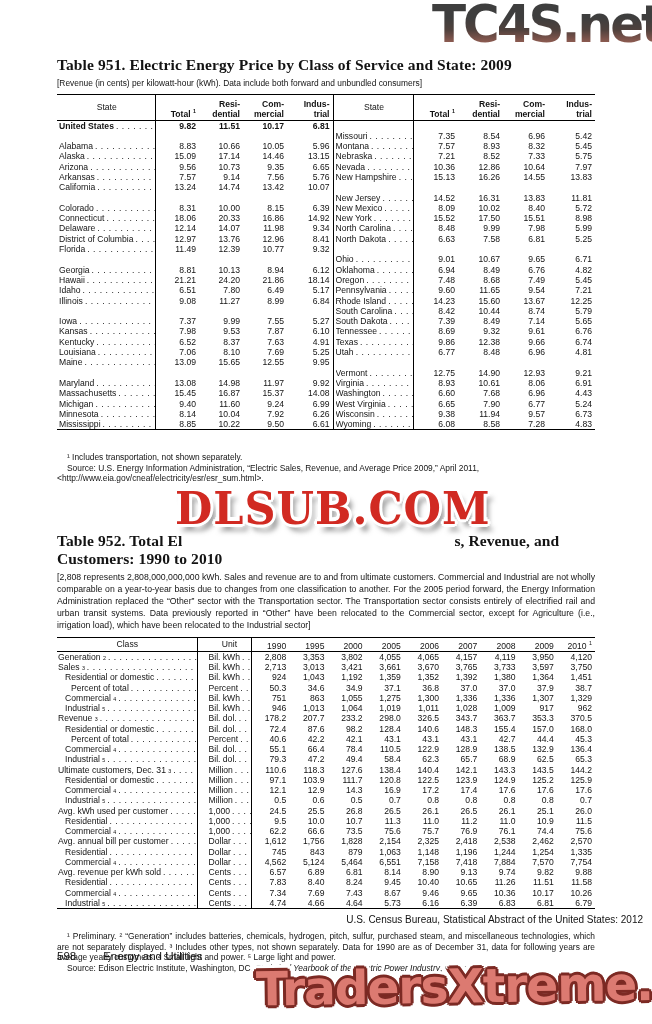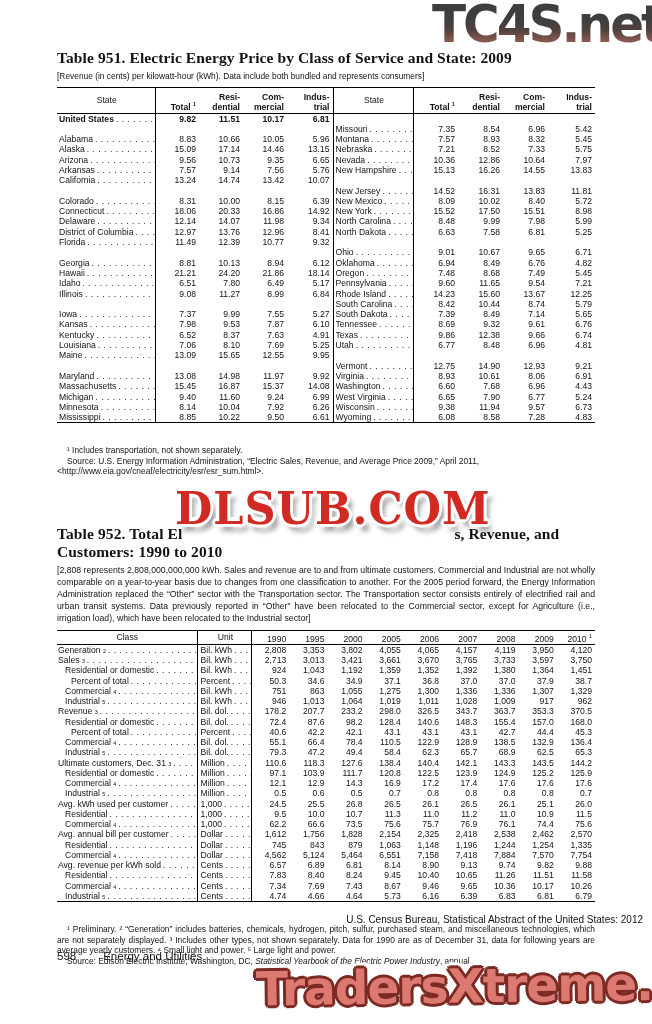--- a/index.html
+++ b/index.html
@@ -1,18 +1,18 @@
 <!DOCTYPE html>
 <html><head>
 <meta charset="utf-8">
 <style>
   html,body{margin:0;padding:0;background:#888;}
   .page{position:relative;width:652px;height:1024px;margin:0 auto;background:#ffffff;
         overflow:hidden;font-family:"Liberation Sans",sans-serif;color:#131313;}
-  .content{position:absolute;left:57px;top:5px;width:538px;z-index:2;}
+  .content{position:absolute;left:57px;top:12px;width:538px;z-index:2;}
 
   
   .title{font-family:"Liberation Serif",serif;font-weight:bold;font-size:15.5px;
          line-height:17.5px;margin:0;white-space:nowrap;letter-spacing:0.1px;}
   #t951-title{margin-top:44px;}
   .bracket{font-size:8.4px;line-height:10px;margin-top:4px;}
   .bracket2{font-size:8.7px;line-height:11.9px;margin-top:5px;text-align:justify;}
   .fn{font-size:8.4px;line-height:10px;margin-top:22px;padding-left:10px;}
   .fnp{padding-left:0;text-indent:10px;text-align:justify;line-height:10.4px;}
   .src{font-size:8.4px;line-height:10px;padding-left:10px;margin-top:1px;}
@@ -41,21 +41,21 @@
   .t951 .middiv{border-right:1px solid #000;}
   .t951 .hstate{text-align:center;vertical-align:middle;}
   .t951 .hnum{text-align:right;padding-right:3px;vertical-align:bottom;font-weight:bold;}
 
   
   .t952{margin-top:5px;font-size:8.6px;}
   .t952 td,.t952 th{line-height:10.25px;vertical-align:bottom;}
   .t952 thead th{border-top:1.5px solid #000;border-bottom:1px solid #000;height:13px;}
   .t952 tbody tr:last-child td{border-bottom:1.5px solid #000;}
   .t952 .cls{border-right:1px solid #000;padding-left:1px;}
-  .t952 .unit{border-right:1.5px solid #000;padding-left:3px;}
+  .t952 .unit{border-right:1.5px solid #000;padding-left:11px;}
   .t952 .hcls,.t952 .hunit{text-align:center;vertical-align:middle;}
   .t952 .i1 .cellflex{padding-left:7px;}
   .t952 .i2 .cellflex{padding-left:13px;}
 
   
   .pgfoot{position:absolute;left:57px;top:950px;font-size:11.5px;z-index:2;}
   .pgnum{margin-right:27px;}
   .census{position:absolute;right:9px;top:914px;font-size:10px;z-index:2;}
 
   
@@ -81,21 +81,21 @@
 
 <div class="page">
 
   <div class="wm wm-top">TC4S.net</div>
   <div class="wm wm-mid">DLSUB.COM</div>
   <div class="wm wm-bottom">TradersXtreme.com</div>
 
   <div class="content">
 
     <h1 class="title" id="t951-title">Table 951. Electric Energy Price by Class of Service and State: 2009</h1>
-    <div class="bracket">[Revenue (in cents) per kilowatt-hour (kWh). Data include both bundled and represents consumers]</div>
+    <div class="bracket">[Revenue (in cents) per kilowatt-hour (kWh). Data include both forward and unbundled consumers]</div>
 
     <table class="t951">
       <colgroup>
         <col style="width:98px">
           <col style="width:44px">
           <col style="width:44px">
           <col style="width:44px">
           <col style="width:46px">
         <col style="width:80px">
           <col style="width:45px">

